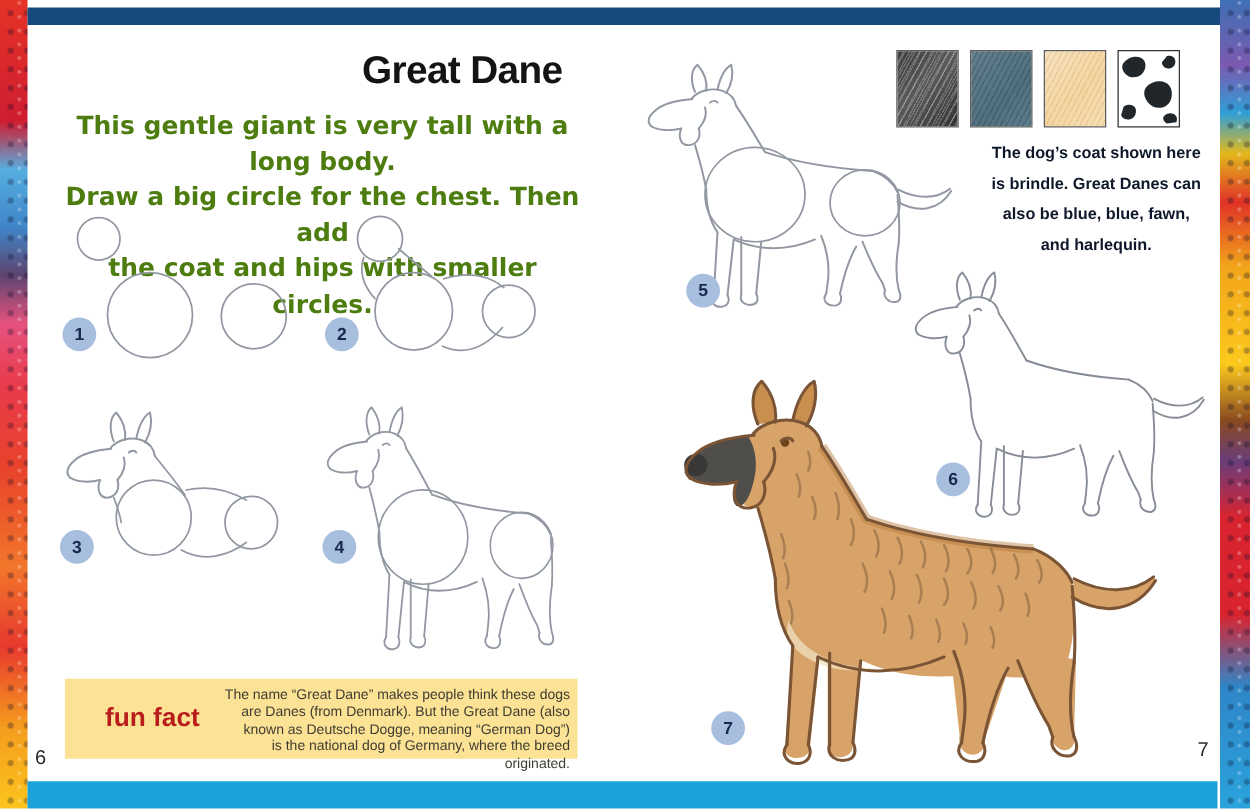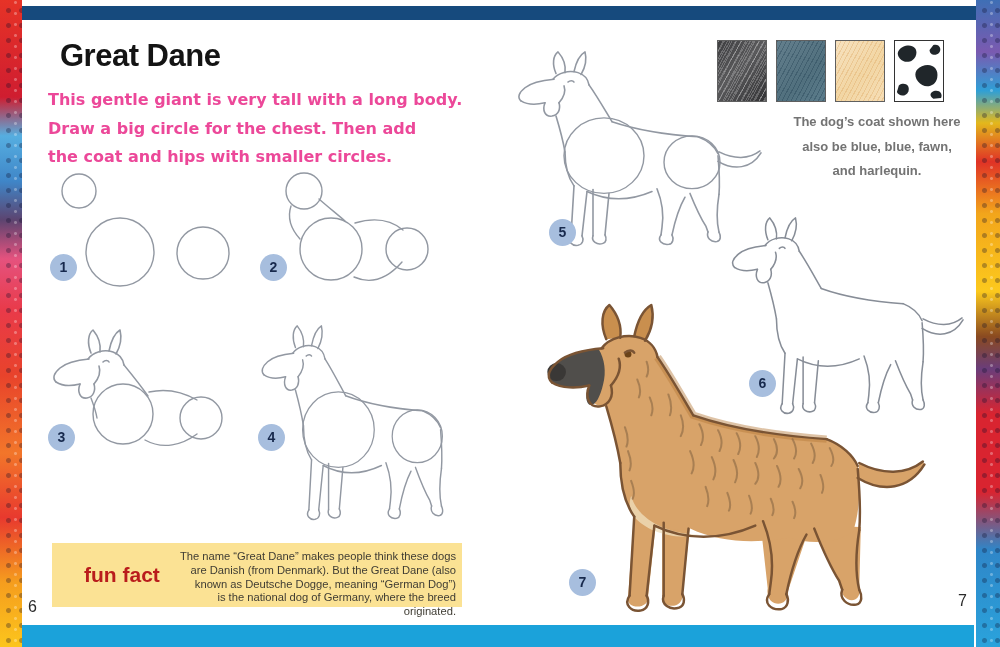--- a/index.html
+++ b/index.html
@@ -13,26 +13,26 @@
   .strip-right{left:976px;width:24px;
     background:linear-gradient(180deg,#3f6fb5 0%,#7a5ab0 8%,#2f9fd6 14%,#e3b81c 19%,#e03226 25%,
       #f2a51b 33%,#fcc91d 45%,#8a4a20 52%,#6a3d7a 57%,#d92430 64%,#d92430 76%,#2f86c8 85%,#2aa3dc 100%);}
   .strip::after{content:"";position:absolute;inset:0;
     background-image:radial-gradient(circle 3px,rgba(10,10,40,.30) 0 2px,transparent 3px),
                      radial-gradient(circle 2px,rgba(255,255,255,.30) 0 1px,transparent 2px);
     background-size:13px 15px,17px 11px;background-position:2px 3px,7px 8px;}
   .bar-top{position:absolute;left:22px;top:6px;width:954px;height:14px;background:#164a7d;}
   .bar-bottom{position:absolute;left:22px;top:625px;width:952px;height:22px;background:#1ba2da;}
   
-  .title{position:absolute;left:60px;top:38px;width:390px;text-align:left;
+  .title{position:absolute;left:60px;top:38px;width:390px;text-align:right;
          font-size:31px;font-weight:800;letter-spacing:-.5px;}
-  .intro{position:absolute;left:48px;top:86px;width:420px;text-align:left;
-         font-size:16px;font-weight:700;line-height:28.5px;color:#ec4899;font-family:"DejaVu Sans",sans-serif;}
+  .intro{position:absolute;left:48px;top:86px;width:420px;text-align:center;
+         font-size:20px;font-weight:700;line-height:28.5px;color:#4d7c0f;font-family:"DejaVu Sans",sans-serif;}
   .coat-note{position:absolute;left:788px;top:110px;width:178px;text-align:center;
-         font-size:13px;font-weight:700;line-height:24.5px;color:#737373;}
+         font-size:13px;font-weight:700;line-height:24.5px;color:#0f172a;}
   .fun-fact{position:absolute;left:52px;top:543px;width:410px;height:64px;background:#fbe294;}
   .fun-fact .ff-label{position:absolute;left:32px;top:20px;font-size:21px;font-weight:800;color:#b91c1c;}
   .fun-fact .ff-text{position:absolute;right:6px;top:7px;width:288px;text-align:right;
          font-size:11.2px;line-height:13.8px;color:#3f3c33;}
   .pagenum{position:absolute;font-size:16px;color:#2b2b2b;}
   .pagenum-left{left:28px;top:598px;}
   .pagenum-right{left:958px;top:592px;}
   
   .badge{position:absolute;width:27px;height:27px;border-radius:50%;background:#a7bede;
          color:#17294d;font-size:14px;font-weight:800;line-height:27px;text-align:center;}
@@ -123,20 +123,21 @@
         <path d="M40,4 C46,2 49,8 46,12 C42,16 36,14 36,9 Z"></path>
         <path d="M28,26 C38,22 46,28 44,38 C42,48 30,50 24,42 C19,35 21,29 28,26 Z"></path>
         <path d="M4,46 C10,42 16,46 14,52 C12,58 4,58 2,53 Z"></path>
         <path d="M40,52 C46,50 50,54 48,59 L40,60 C36,57 36,54 40,52 Z"></path>
       </g>
     </svg>
   </div>
 
   <div class="coat-note">
     <div>The dog’s coat shown here</div>
+    <div>is brindle. Great Danes can</div>
     <div>also be blue, blue, fawn,</div>
     <div>and harlequin.</div>
   </div>
 
   <div class="sketch" style="left:45px;top:165px;width:200px;height:125px">
     <svg viewBox="0 0 200 125" preserveAspectRatio="none">
       <g fill="none" stroke="currentColor" stroke-width="1.4">
         <circle cx="34" cy="26" r="17"></circle>
         <circle cx="75" cy="87" r="34"></circle>
         <circle cx="158" cy="88" r="26"></circle>
@@ -236,21 +237,21 @@
   <div class="badge" style="left:48px;top:424px">3</div>
   <div class="badge" style="left:258px;top:424px">4</div>
   <div class="badge" style="left:549px;top:219px">5</div>
   <div class="badge" style="left:749px;top:370px">6</div>
   <div class="badge" style="left:569px;top:569px">7</div>
 
   <div class="fun-fact">
     <div class="ff-label">fun fact</div>
     <div class="ff-text">
       <div>The name “Great Dane” makes people think these dogs</div>
-      <div>are Danish (from Denmark). But the Great Dane (also</div>
+      <div>are Danes (from Denmark). But the Great Dane (also</div>
       <div>known as Deutsche Dogge, meaning “German Dog”)</div>
       <div>is the national dog of Germany, where the breed originated.</div>
     </div>
   </div>
 
   <div class="pagenum pagenum-left">6</div>
   <div class="pagenum pagenum-right">7</div>
 
 </div>
 

